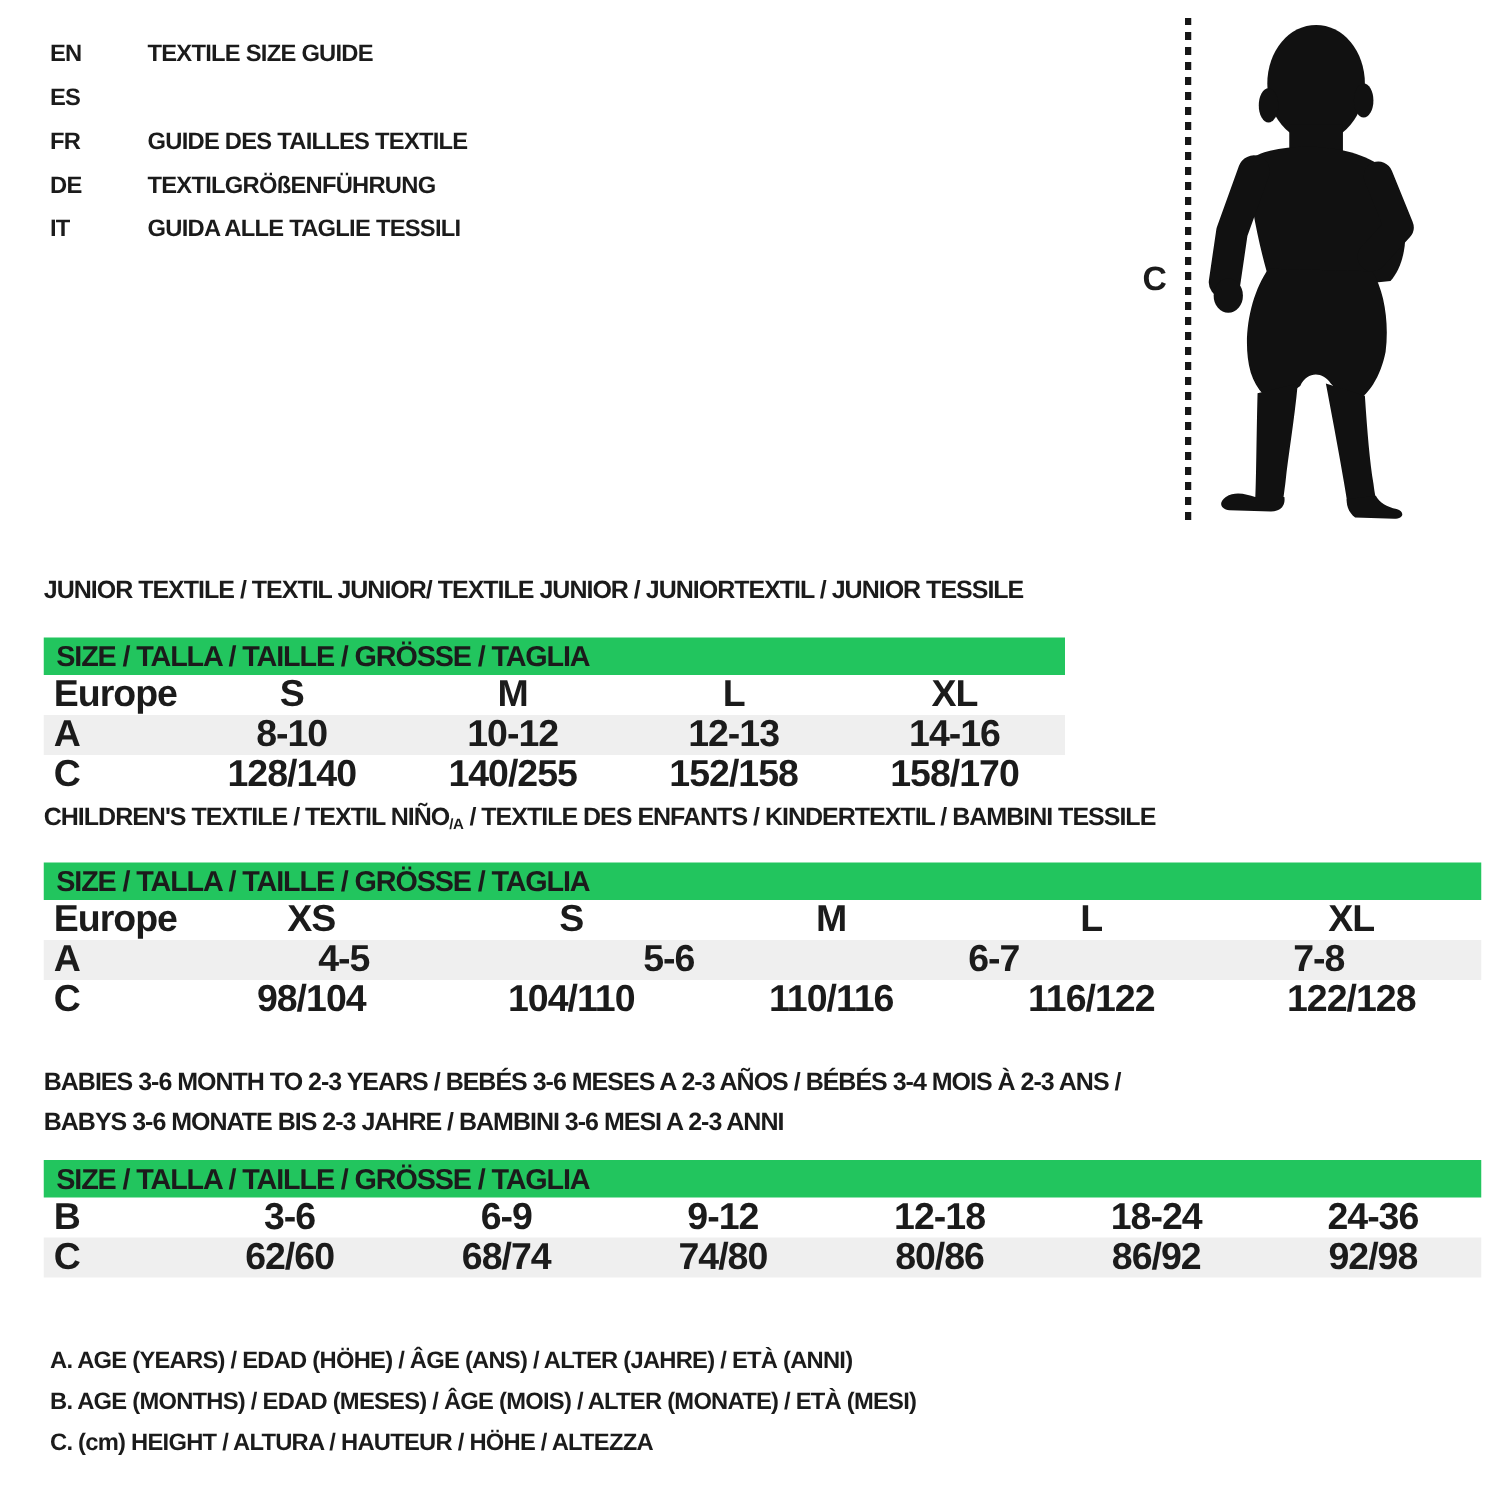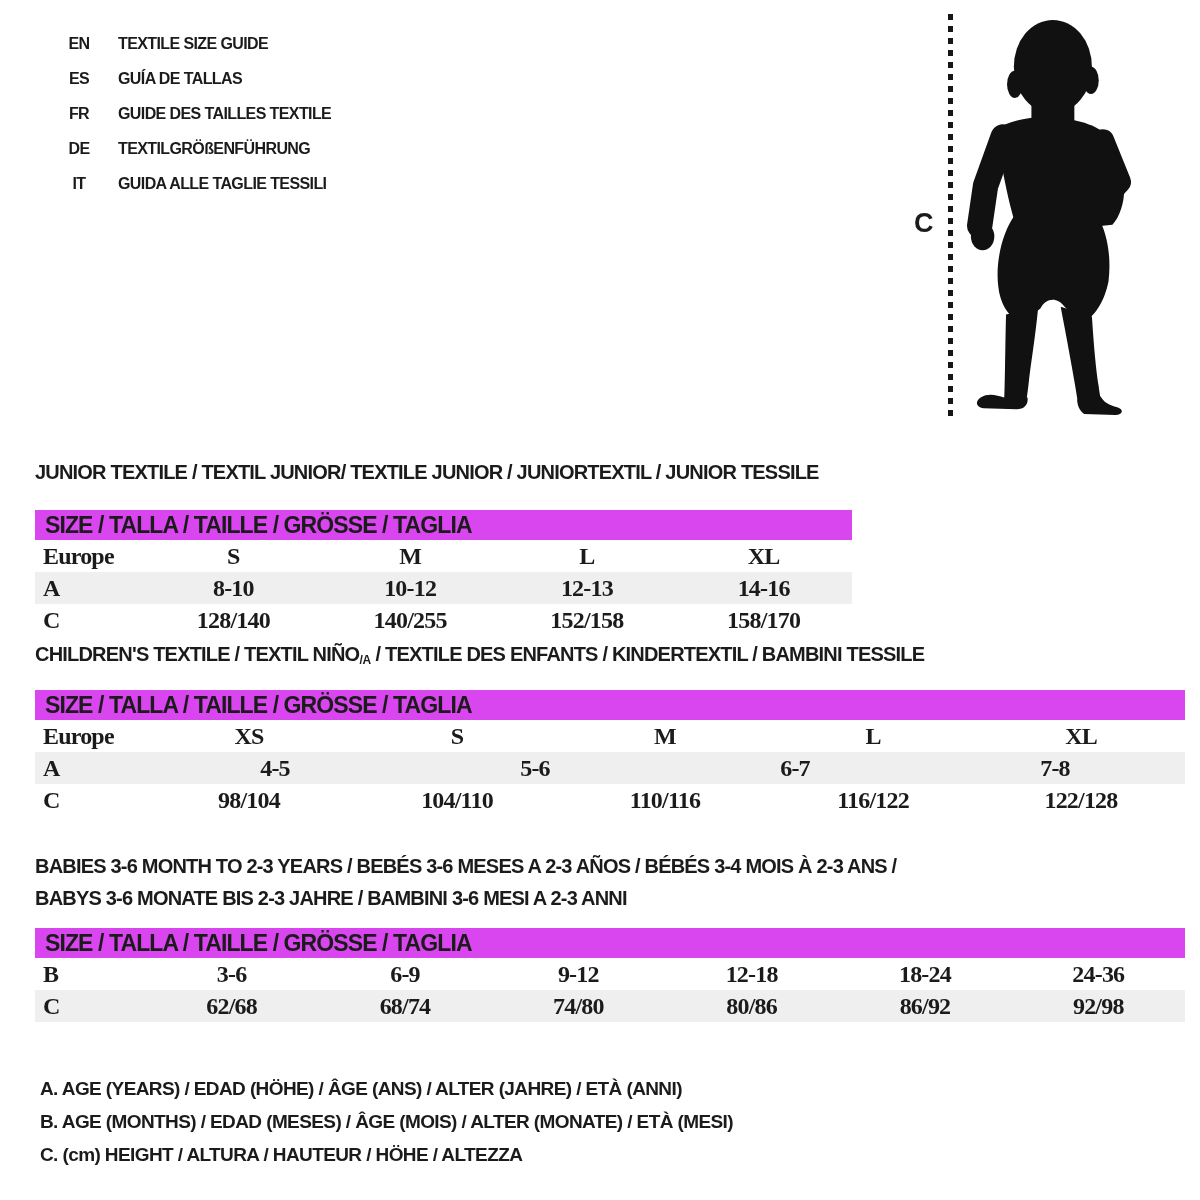--- a/index.html
+++ b/index.html
@@ -4,59 +4,58 @@
 <style>
   html,body{margin:0;padding:0;}
   body{
     width:1200px;height:1200px;position:relative;overflow:hidden;
     background:#ffffff;color:#1b1b1b;
     font-family:"Liberation Sans",sans-serif;font-weight:700;
     letter-spacing:-0.5px;
   }
   
   .langs{position:absolute;left:40px;top:26px;}
-  .lang-row{display:flex;height:35px;line-height:35px;font-size:16px;letter-spacing:-0.6px;text-align:center;}
+  .lang-row{display:flex;height:35px;line-height:35px;font-size:19px;letter-spacing:-0.6px;}
   .lang-code{width:78px;}
   
   .dash-line{position:absolute;left:948px;top:14px;width:5px;height:402px;
     background:repeating-linear-gradient(to bottom,#161616 0 6px,transparent 6px 12px);}
   .measure-c{position:absolute;left:914px;top:208px;font-size:27px;}
   .silhouette{position:absolute;left:958px;top:16px;width:180px;height:402px;}
   
   .sec{position:absolute;left:35px;}
   .sec-junior{top:433px;width:817px;margin-top:27px;}
   .sec-children{top:642px;width:1150px;}
   .sec-babies{top:853px;width:1150px;}
   .tbl-title{font-size:20px;letter-spacing:-0.8px;white-space:nowrap;line-height:24px;}
   .tbl-title .subsz{font-size:12px;vertical-align:-3px;letter-spacing:-0.3px;}
   .size-bar{position:absolute;left:0;right:0;height:30px;line-height:31px;
-    background:#d946ef;padding-left:10px;font-size:23px;letter-spacing:-0.9px;box-sizing:border-box;}
+    background:#22c55e;padding-left:10px;font-size:23px;letter-spacing:-0.9px;box-sizing:border-box;}
   .rows{position:absolute;left:0;right:0;}
-  .trow{display:flex;height:32px;line-height:32px;font-size:24px;letter-spacing:-0.8px;font-family:Liberation Serif, serif;}
+  .trow{display:flex;height:32px;line-height:32px;font-size:30px;letter-spacing:-0.8px;}
   .trow .lbl{width:110px;padding-left:8px;box-sizing:border-box;}
   .trow .cell{flex:1;text-align:center;}
   .shade{background:#efefef;}
   .bar-junior{top:50px;} .rows-junior{top:80px;}
   .bar-children{top:48px;} .rows-children{top:78px;}
   .bar-babies{top:75px;} .rows-babies{top:105px;}
   
   .legend{position:absolute;left:40px;top:1072px;}
   .legend-line{height:33px;line-height:33px;font-size:19px;letter-spacing:-0.6px;white-space:nowrap;}
 </style>
 </head>
 <body>
 
 <div class="langs">
   <div class="lang-row">
     <span class="lang-code">EN</span>
     <span class="lang-label">TEXTILE SIZE GUIDE</span>
   </div>
   <div class="lang-row">
     <span class="lang-code">ES</span>
-    <span class="lang-label">GUÍA DE TALLAS</span>
   </div>
   <div class="lang-row">
     <span class="lang-code">FR</span>
     <span class="lang-label">GUIDE DES TAILLES TEXTILE</span>
   </div>
   <div class="lang-row">
     <span class="lang-code">DE</span>
     <span class="lang-label">TEXTILGRÖßENFÜHRUNG</span>
   </div>
   <div class="lang-row">
@@ -152,21 +151,21 @@
       <div class="lbl">B</div>
       <div class="cell">3-6</div>
       <div class="cell">6-9</div>
       <div class="cell">9-12</div>
       <div class="cell">12-18</div>
       <div class="cell">18-24</div>
       <div class="cell">24-36</div>
     </div>
     <div class="trow shade">
       <div class="lbl">C</div>
-      <div class="cell">62/68</div>
+      <div class="cell">62/60</div>
       <div class="cell">68/74</div>
       <div class="cell">74/80</div>
       <div class="cell">80/86</div>
       <div class="cell">86/92</div>
       <div class="cell">92/98</div>
     </div>
   </div>
 </div>
 
 <div class="legend">

